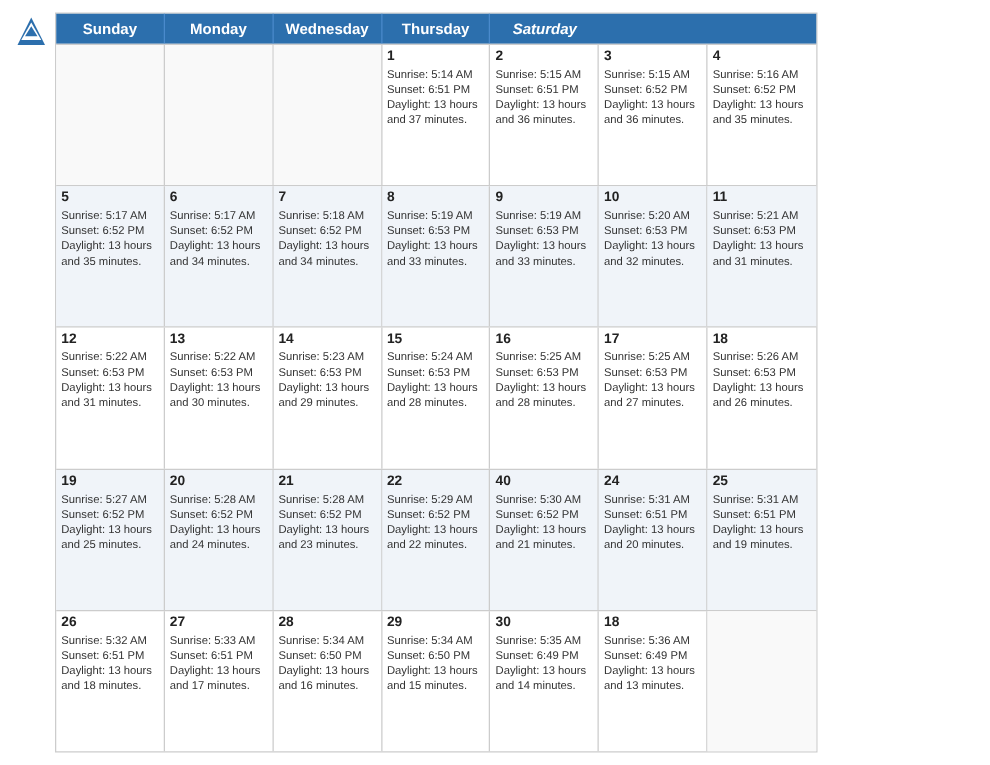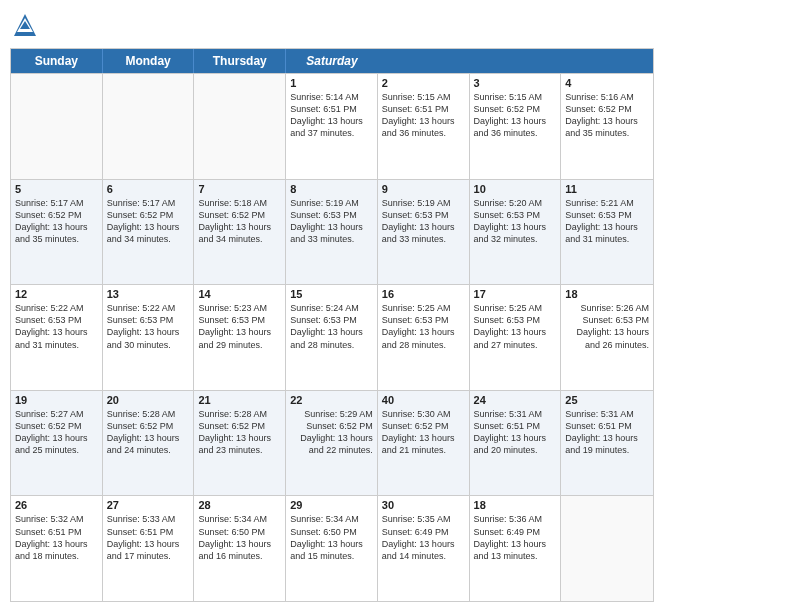--- a/index.html
+++ b/index.html
@@ -8,21 +8,20 @@
       background: #fff;
       width: 792px;
       height: 612px;
       overflow: hidden;
     }
     .page {
       width: 664px;
       height: 612px;
       padding: 10px;
       display: flex;
-      flex-direction: column;
     }
     .header {
       display: flex;
       justify-content: space-between;
       align-items: flex-start;
       margin-bottom: 8px;
     }
     .logo {
       display: flex;
       align-items: center;
@@ -128,20 +127,21 @@
     <div class="title-block">
       <div class="month-year"></div>
       <div class="location"></div>
     </div>
   </div>
 
   <div class="calendar">
     <div class="cal-header-row">
     <div class="cal-header-cell">Sunday</div>
         <div class="cal-header-cell">Monday</div>
+        <div class="cal-header-cell">Wednesday</div>
         <div class="cal-header-cell">Thursday</div>
         <div class="cal-header-cell">Saturday</div>
       </div>
     <div class="cal-body">
     <div class="cal-row">
           <div class="cal-cell empty"></div>
           <div class="cal-cell empty"></div>
           <div class="cal-cell empty"></div>
           <div class="cal-cell">
             <div class="day-number">1</div>
@@ -261,21 +261,21 @@
           </div>
           <div class="cal-cell">
             <div class="day-number">17</div>
             <div class="cell-info" style="white-space: pre-line;">Sunrise: 5:25 AM
 Sunset: 6:53 PM
 Daylight: 13 hours
 and 27 minutes.</div>
           </div>
           <div class="cal-cell">
             <div class="day-number">18</div>
-            <div class="cell-info" style="white-space: pre-line; text-align: right;">Sunrise: 5:26 AM
+            <div class="cell-info" style="white-space: pre-line;">Sunrise: 5:26 AM
 Sunset: 6:53 PM
 Daylight: 13 hours
 and 26 minutes.</div>
           </div>
         </div>
         <div class="cal-row alt-row">
           <div class="cal-cell">
             <div class="day-number">19</div>
             <div class="cell-info" style="white-space: pre-line;">Sunrise: 5:27 AM
 Sunset: 6:52 PM
@@ -291,21 +291,21 @@
           </div>
           <div class="cal-cell">
             <div class="day-number">21</div>
             <div class="cell-info" style="white-space: pre-line;">Sunrise: 5:28 AM
 Sunset: 6:52 PM
 Daylight: 13 hours
 and 23 minutes.</div>
           </div>
           <div class="cal-cell">
             <div class="day-number">22</div>
-            <div class="cell-info" style="white-space: pre-line; text-align: right;">Sunrise: 5:29 AM
+            <div class="cell-info" style="white-space: pre-line;">Sunrise: 5:29 AM
 Sunset: 6:52 PM
 Daylight: 13 hours
 and 22 minutes.</div>
           </div>
           <div class="cal-cell">
             <div class="day-number">40</div>
             <div class="cell-info" style="white-space: pre-line;">Sunrise: 5:30 AM
 Sunset: 6:52 PM
 Daylight: 13 hours
 and 21 minutes.</div>

